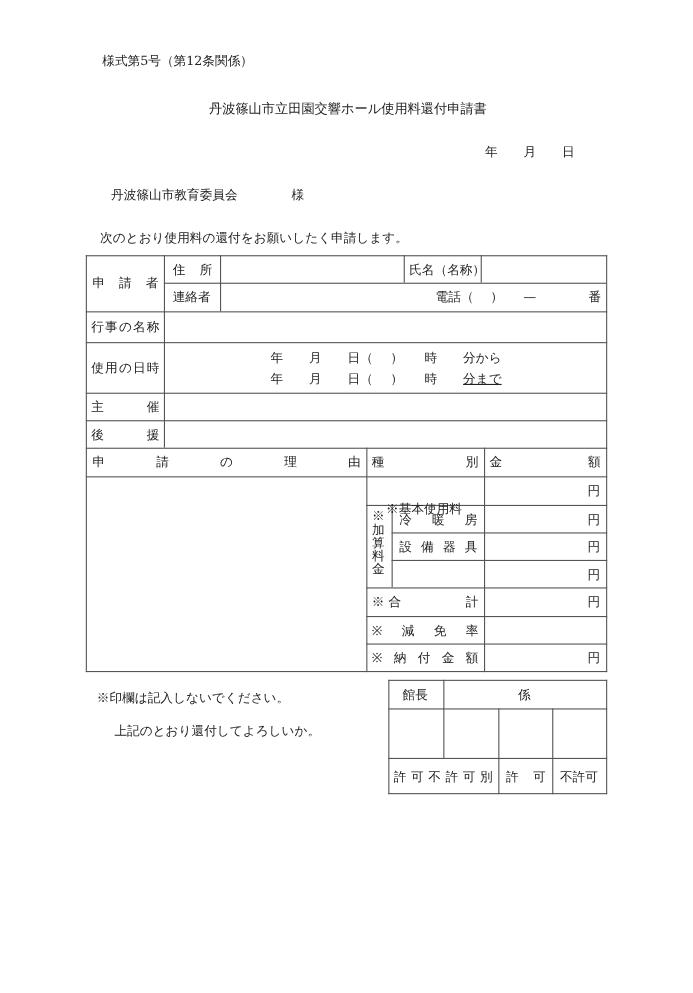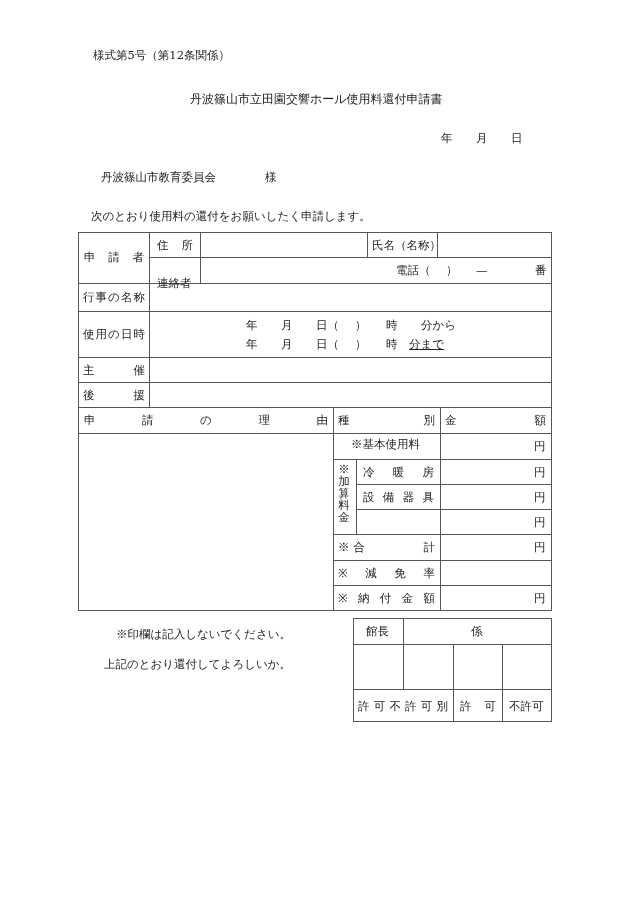--- a/index.html
+++ b/index.html
@@ -61,21 +61,21 @@
     <span>請</span>
     <span>者</span>
 </div>
 <div class="spread" style="left:157px;top:238px;width:36px;">
   <span>住</span>
     <span>所</span>
 </div>
 <div class="cell-text" style="left:201px;top:233px;width:165px;height:24px;"></div>
 <div class="cell-text" style="left:372px;top:238px;">氏名（名称）</div>
 <div class="cell-text" style="left:438px;top:233px;width:112px;height:24px;"></div>
-<div class="cell-text" style="left:157px;top:276px;">連絡者</div>
+<div class="cell-text" style="left:157px;top:263px;">連絡者</div>
 <div class="cell-text" style="left:201px;top:258px;width:350px;height:24px;"></div>
 <div class="cell-text" style="left:396px;top:263px;">電話（</div>
 <div class="cell-text" style="left:446px;top:263px;">）</div>
 <div class="cell-text" style="left:476px;top:263px;">—</div>
 <div class="cell-text" style="left:535px;top:263px;">番</div>
 
 <div class="spread" style="left:83px;top:290px;width:62px;">
   <span>行</span>
     <span>事</span>
     <span>の</span>
@@ -98,21 +98,21 @@
   <span class="cell-text" style="left:355px;top:318px;">）</span>
   <span class="cell-text" style="left:386px;top:318px;">時</span>
   <span class="cell-text" style="left:421px;top:318px;">分から</span>
 </div>
 <div>
   <span class="cell-text" style="left:246px;top:337px;">年</span>
   <span class="cell-text" style="left:281px;top:337px;">月</span>
   <span class="cell-text" style="left:316px;top:337px;">日（</span>
   <span class="cell-text" style="left:355px;top:337px;">）</span>
   <span class="cell-text" style="left:386px;top:337px;">時</span>
-  <span class="cell-text" style="left:409px;top:337px;text-decoration:underline;">分まで</span>
+  <span class="cell-text" style="left:421px;top:337px;text-decoration:underline;">分まで</span>
 </div>
 
 <div class="spread" style="left:83px;top:363px;width:62px;">
   <span>主</span>
     <span>催</span>
 </div>
 <div class="cell-text" style="left:150px;top:358px;width:400px;height:23px;"></div>
 <div class="spread" style="left:83px;top:388px;width:62px;">
   <span>後</span>
     <span>援</span>
@@ -130,21 +130,21 @@
 
 <div class="spread" style="left:338px;top:413px;width:97px;">
   <span>種</span>
     <span>別</span>
 </div>
 <div class="spread" style="left:445px;top:413px;width:101px;">
   <span>金</span>
     <span>額</span>
 </div>
 
-<div class="cell-text" style="left:351px;top:437px;">※基本使用料</div>
+<div class="cell-text" style="left:351px;top:455px;">※基本使用料</div>
 <div class="cell-text" style="left:534px;top:439px;">円</div>
 
 <div class="vert" style="left:337px;top:463px;font-size:11.5px;">※加算料金</div>
 
 <div class="spread" style="left:363px;top:465px;width:71px;">
   <span>冷</span>
     <span>暖</span>
     <span>房</span>
 </div>
 <div class="cell-text" style="left:534px;top:465px;">円</div>
@@ -176,21 +176,21 @@
 
 <div class="spread" style="left:338px;top:591px;width:97px;">
   <span>※</span>
     <span>納</span>
     <span>付</span>
     <span>金</span>
     <span>額</span>
 </div>
 <div class="cell-text" style="left:534px;top:591px;">円</div>
 
-<div class="abs" style="left:116px;top:627px;">※印欄は記入しないでください。</div>
+<div class="abs" style="left:88px;top:627px;">※印欄は記入しないでください。</div>
 <div class="abs" style="left:104px;top:657px;">上記のとおり還付してよろしいか。</div>
 
 <div>
   <div class="line h" style="left:353px;top:618px;width:199px;"></div>
   <div class="line h" style="left:353px;top:644px;width:199px;"></div>
   <div class="line h" style="left:353px;top:689px;width:199px;"></div>
   <div class="line h" style="left:353px;top:721px;width:199px;"></div>
   <div class="line v" style="left:353px;top:618px;height:104px;"></div>
   <div class="line v" style="left:551px;top:618px;height:104px;"></div>
   <div class="line v" style="left:403px;top:618px;height:71px;"></div>

